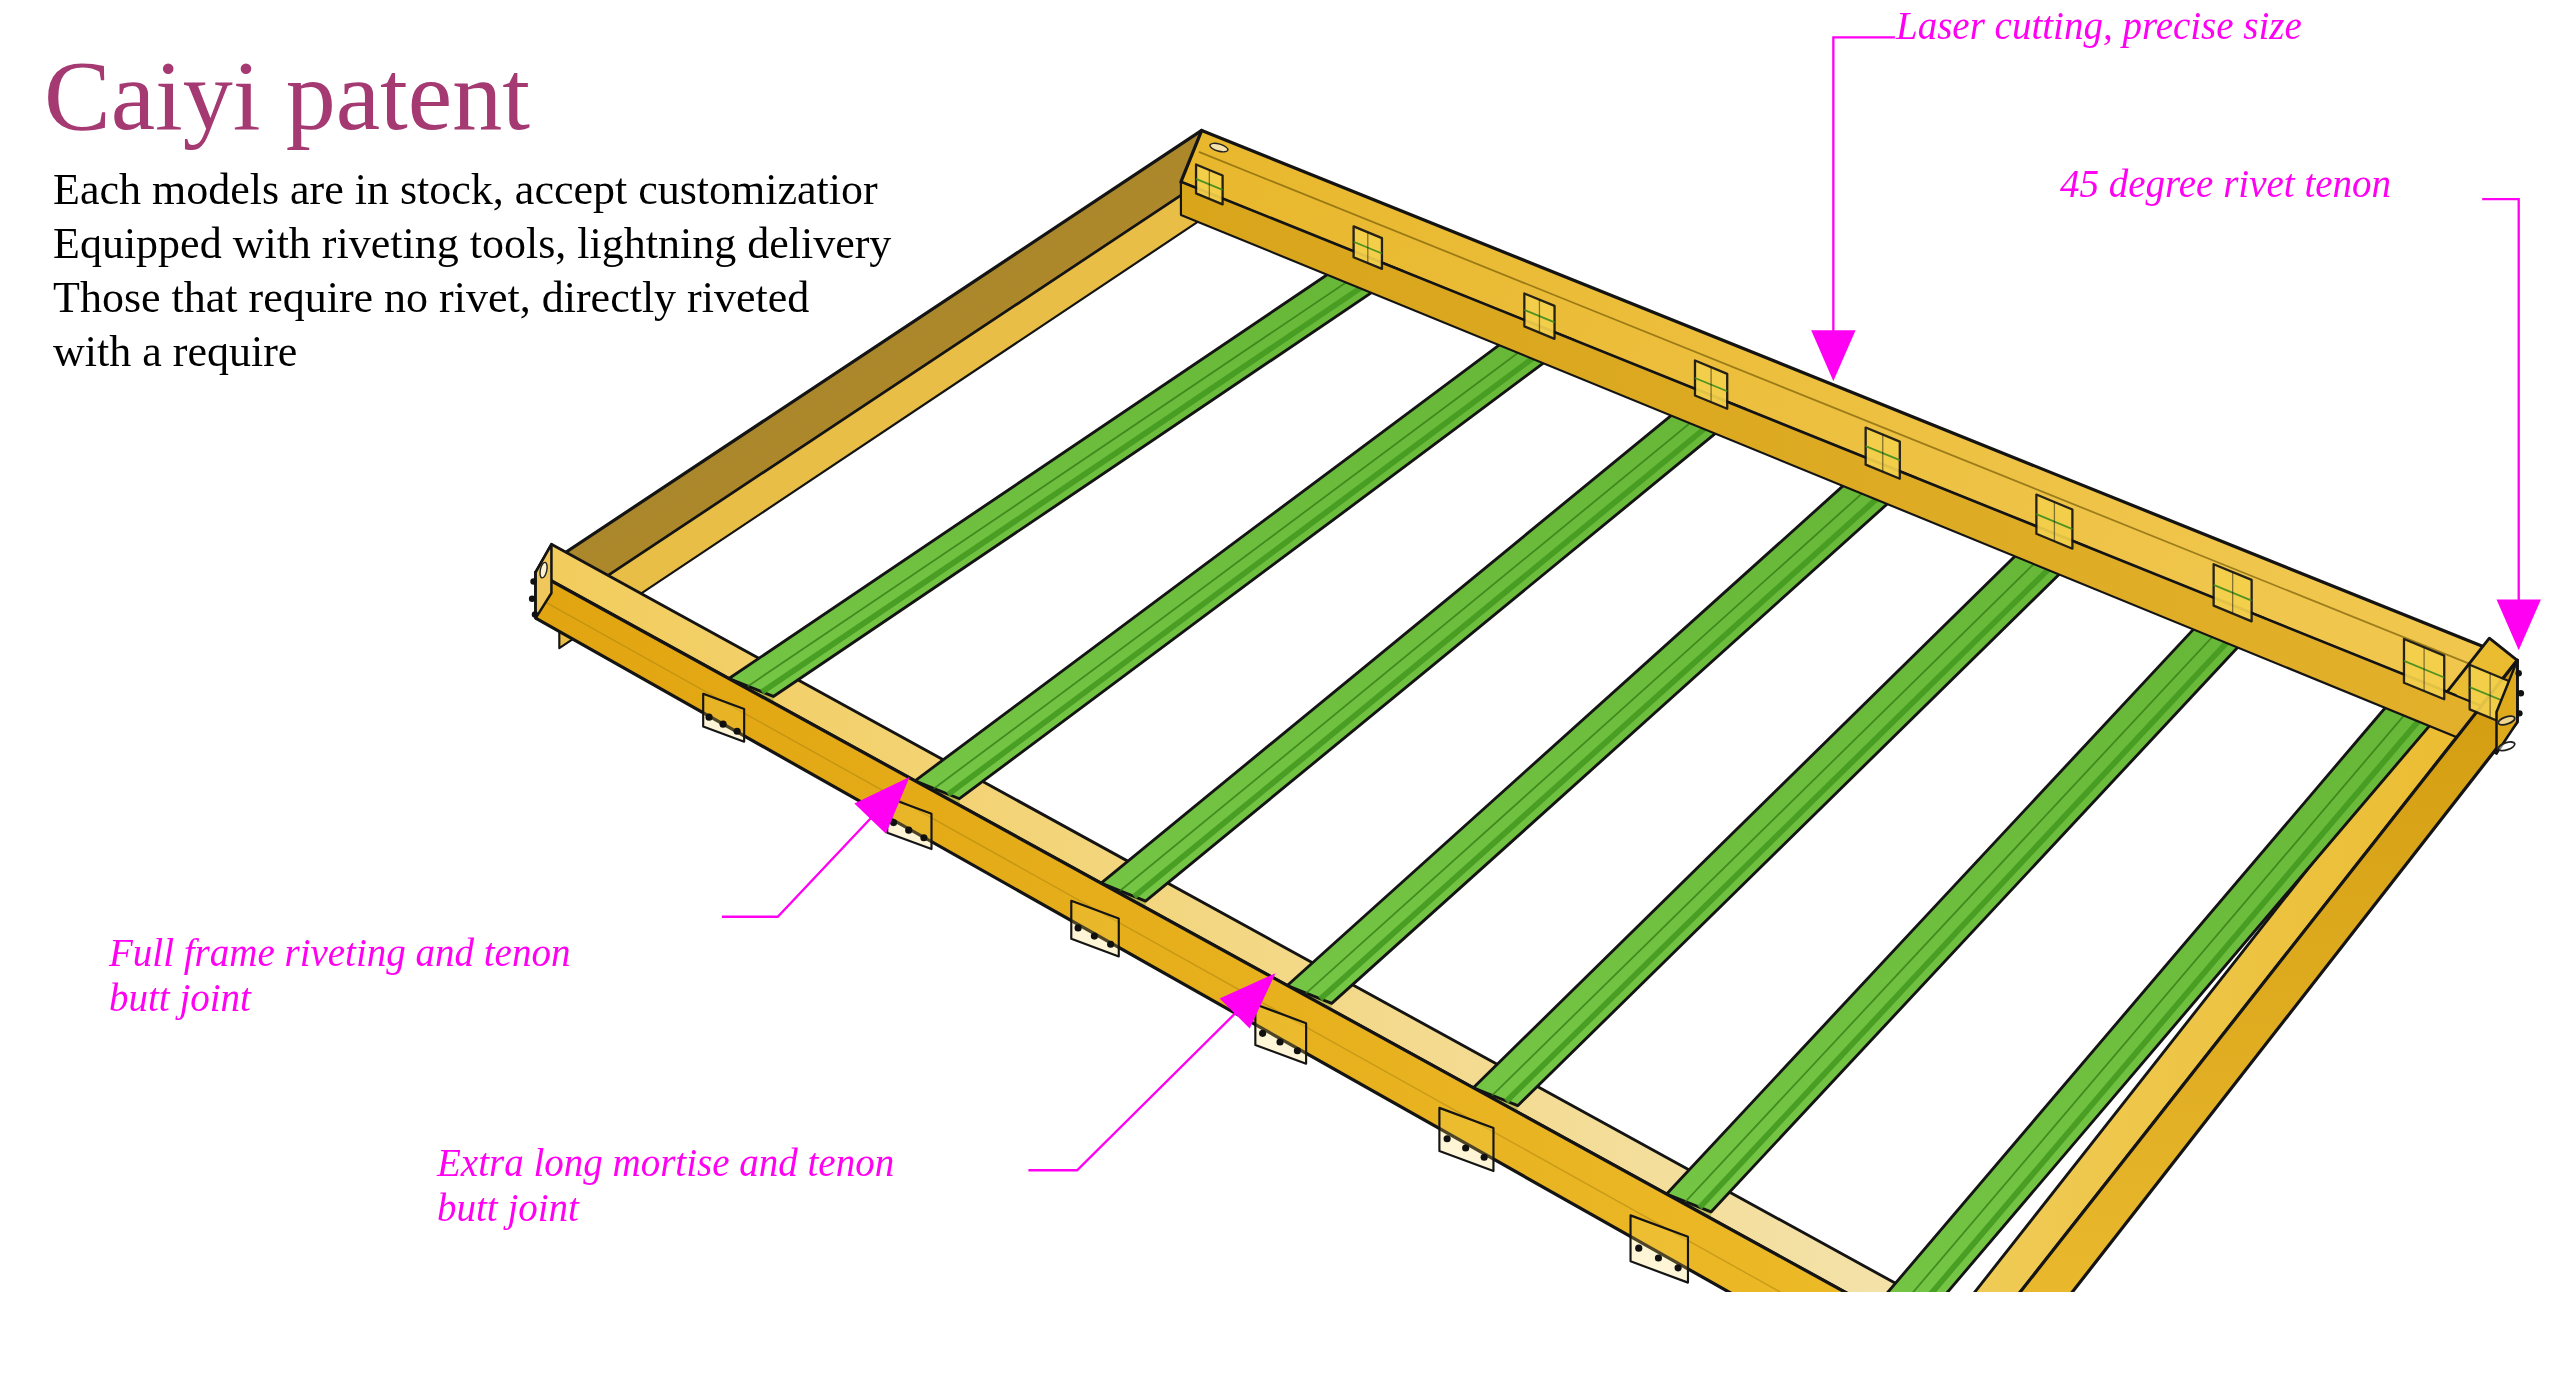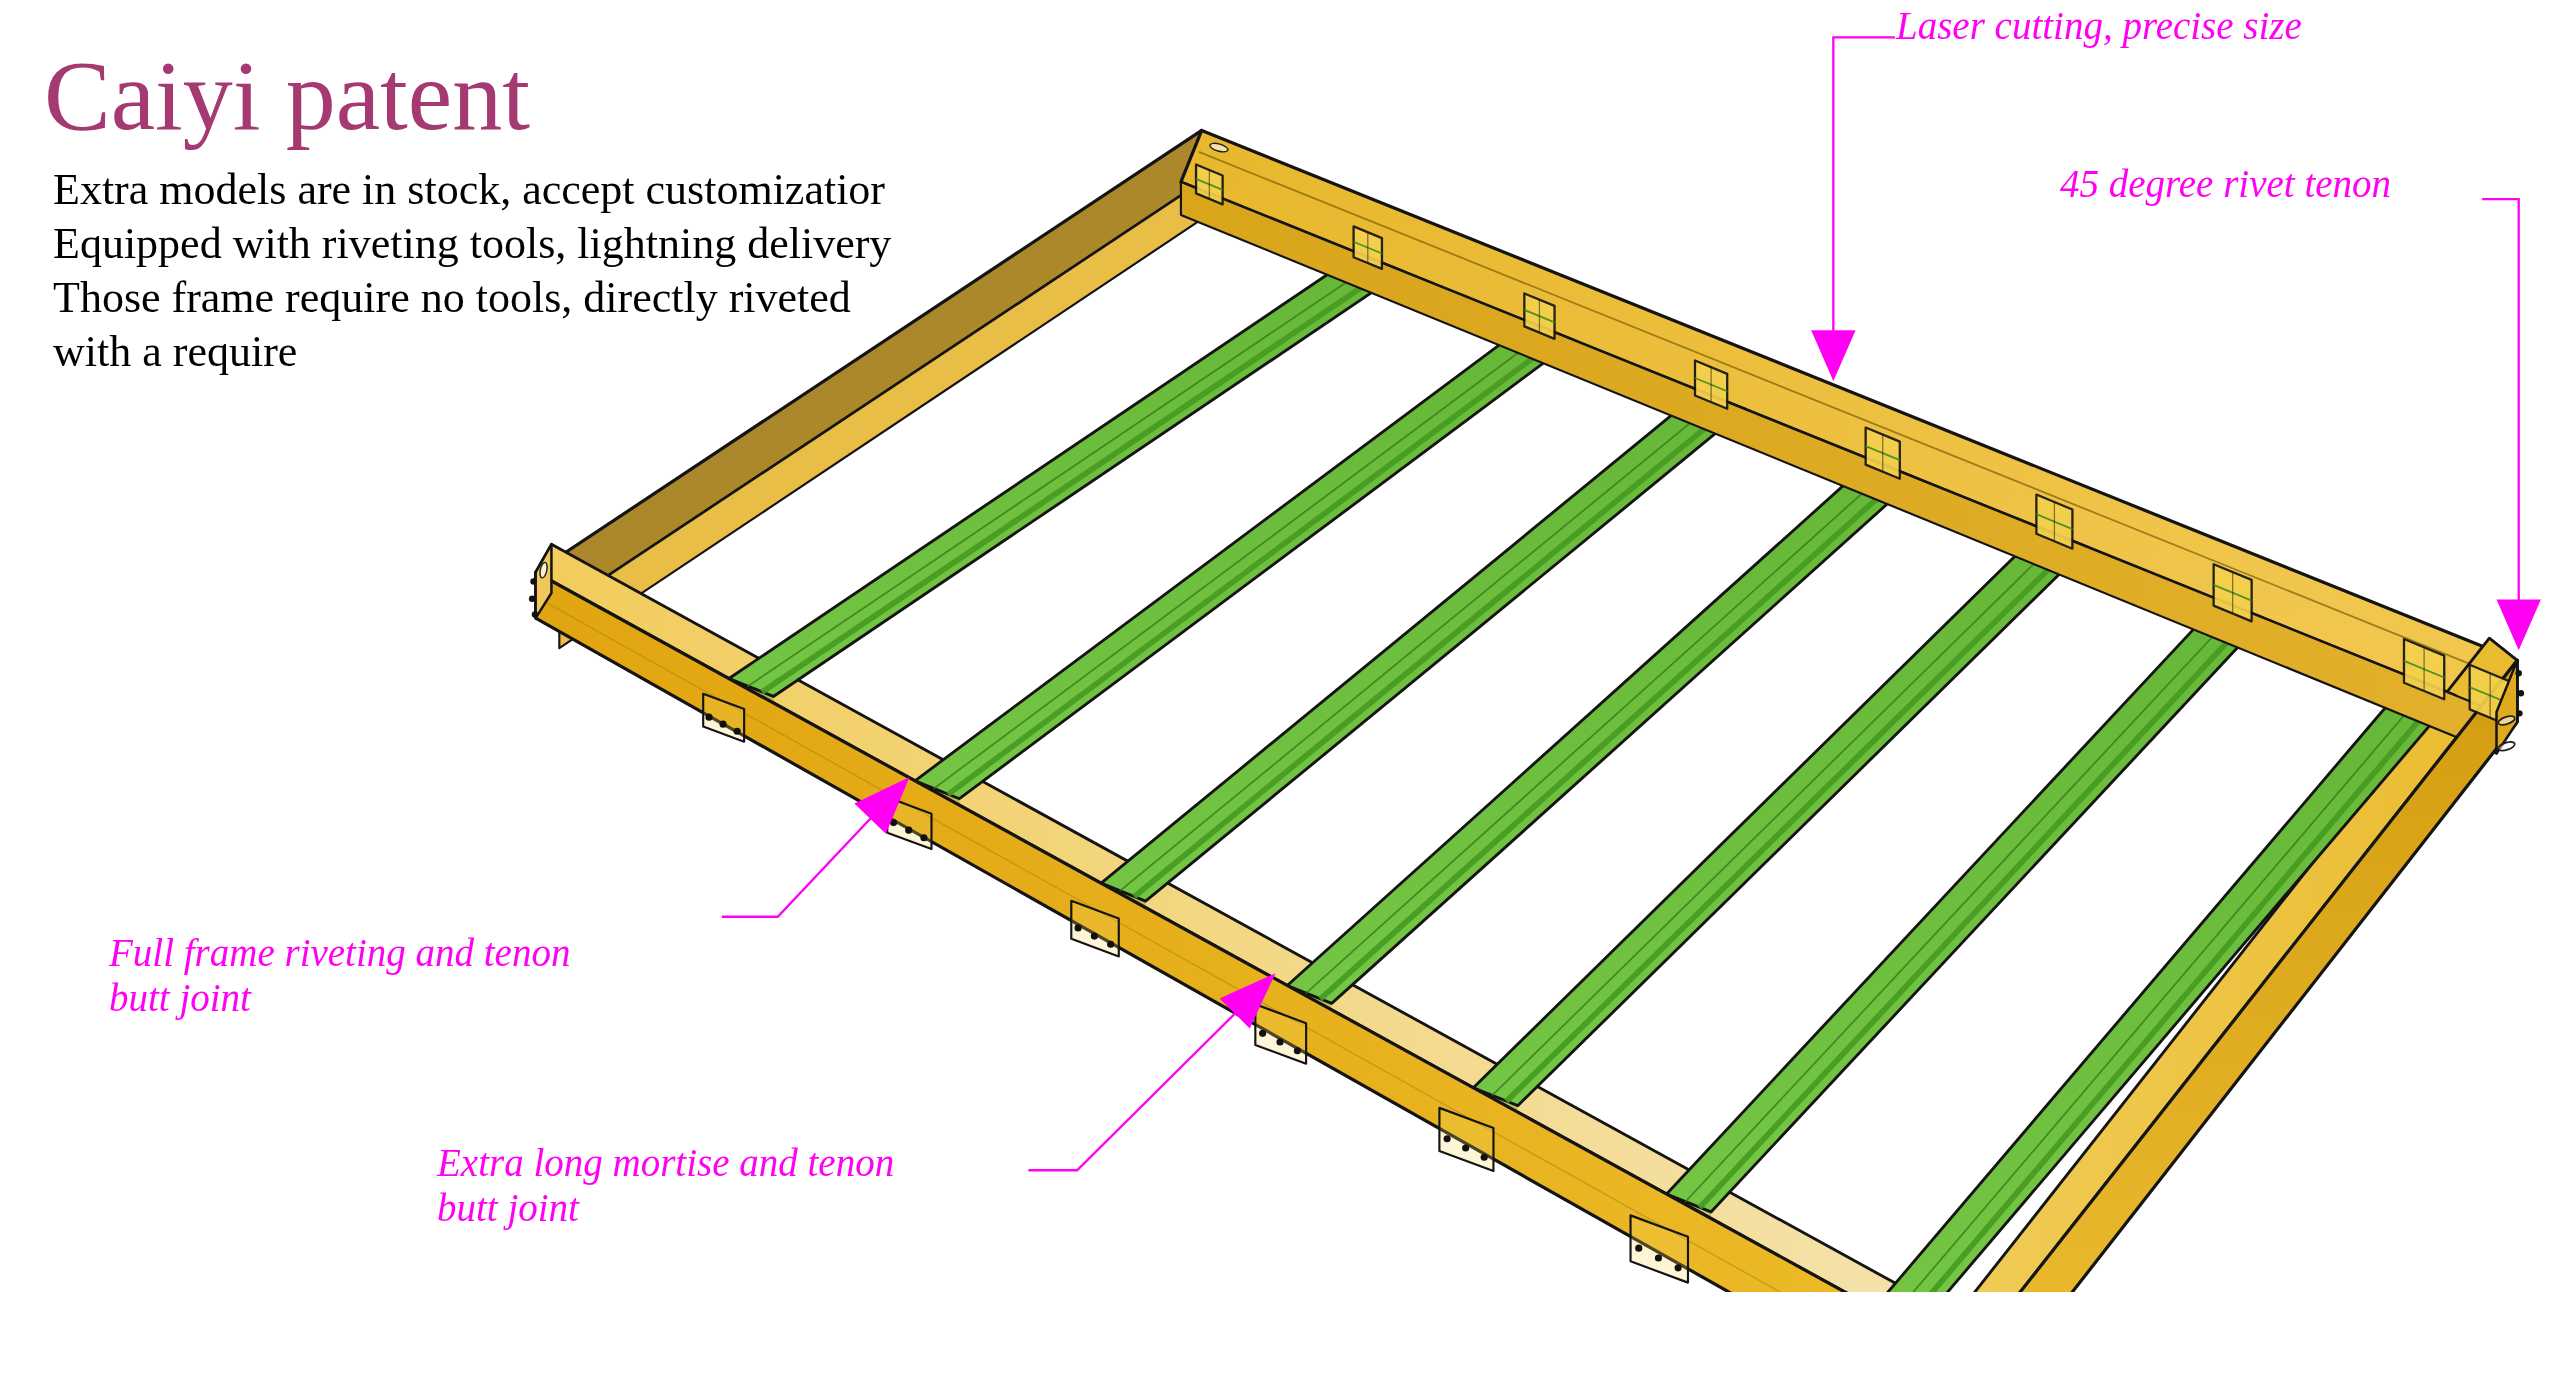--- a/index.html
+++ b/index.html
@@ -207,23 +207,23 @@
         <polyline points="1008,1280 1086,1280 1256,1100" fill="none" stroke="#FF00F2" stroke-width="3.2"></polyline>
         <polygon points="1270.0,1085.0 1237.0,1164.0 1193.0,1122.0" fill="#FF00F2" stroke="none"></polygon>
         <polyline points="1436,1634 1504,1634 1768,1372" fill="none" stroke="#FF00F2" stroke-width="3.2"></polyline>
         <polygon points="1781.0,1359.0 1745.0,1436.0 1703.0,1394.0" fill="#FF00F2" stroke="none"></polygon>
       </g>
   </svg>
 
   <div id="title" class="abs">Caiyi patent</div>
 
   <div id="description" class="abs">
-    <div>Extra models are in stock, accept customizatior</div>
+    <div>Each models are in stock, accept customizatior</div>
     <div>Equipped with riveting tools, lightning delivery</div>
-    <div>Those frame require no tools, directly riveted</div>
+    <div>Those that require no rivet, directly riveted</div>
     <div>with a require</div>
   </div>
 
   <div id="label-laser" class="abs callout">Laser cutting, precise size</div>
 
   <div id="label-rivet45" class="abs callout">45 degree rivet tenon</div>
 
   <div id="label-fullframe" class="abs callout">
     <div>Full frame riveting and tenon</div>
     <div>butt joint</div>

